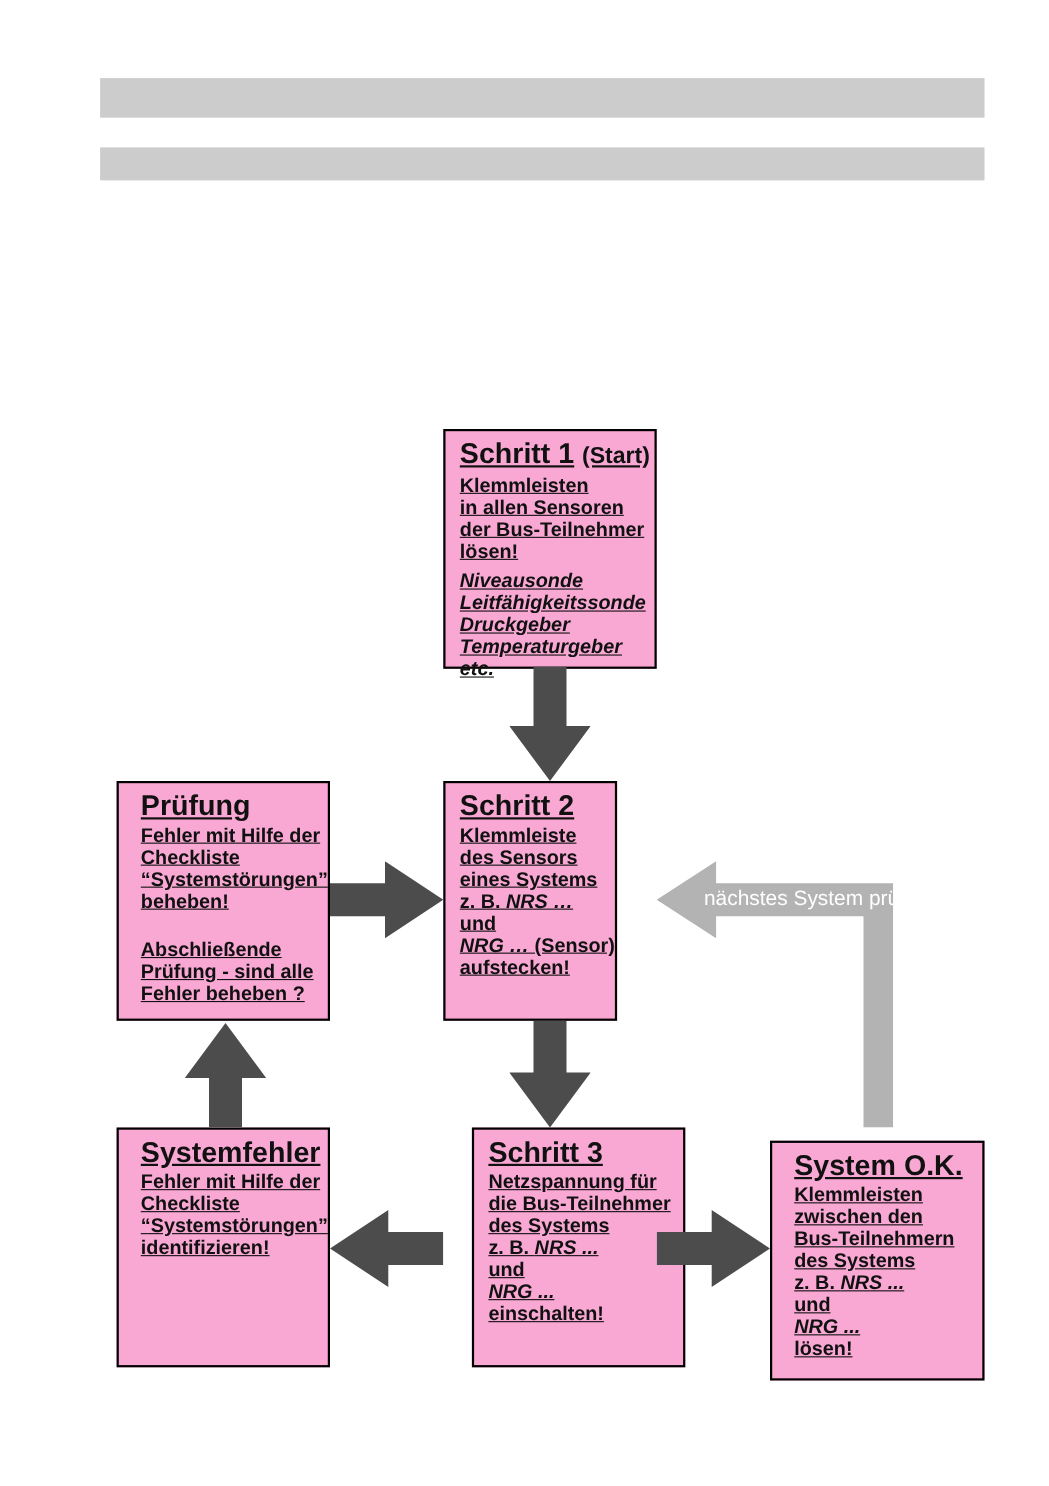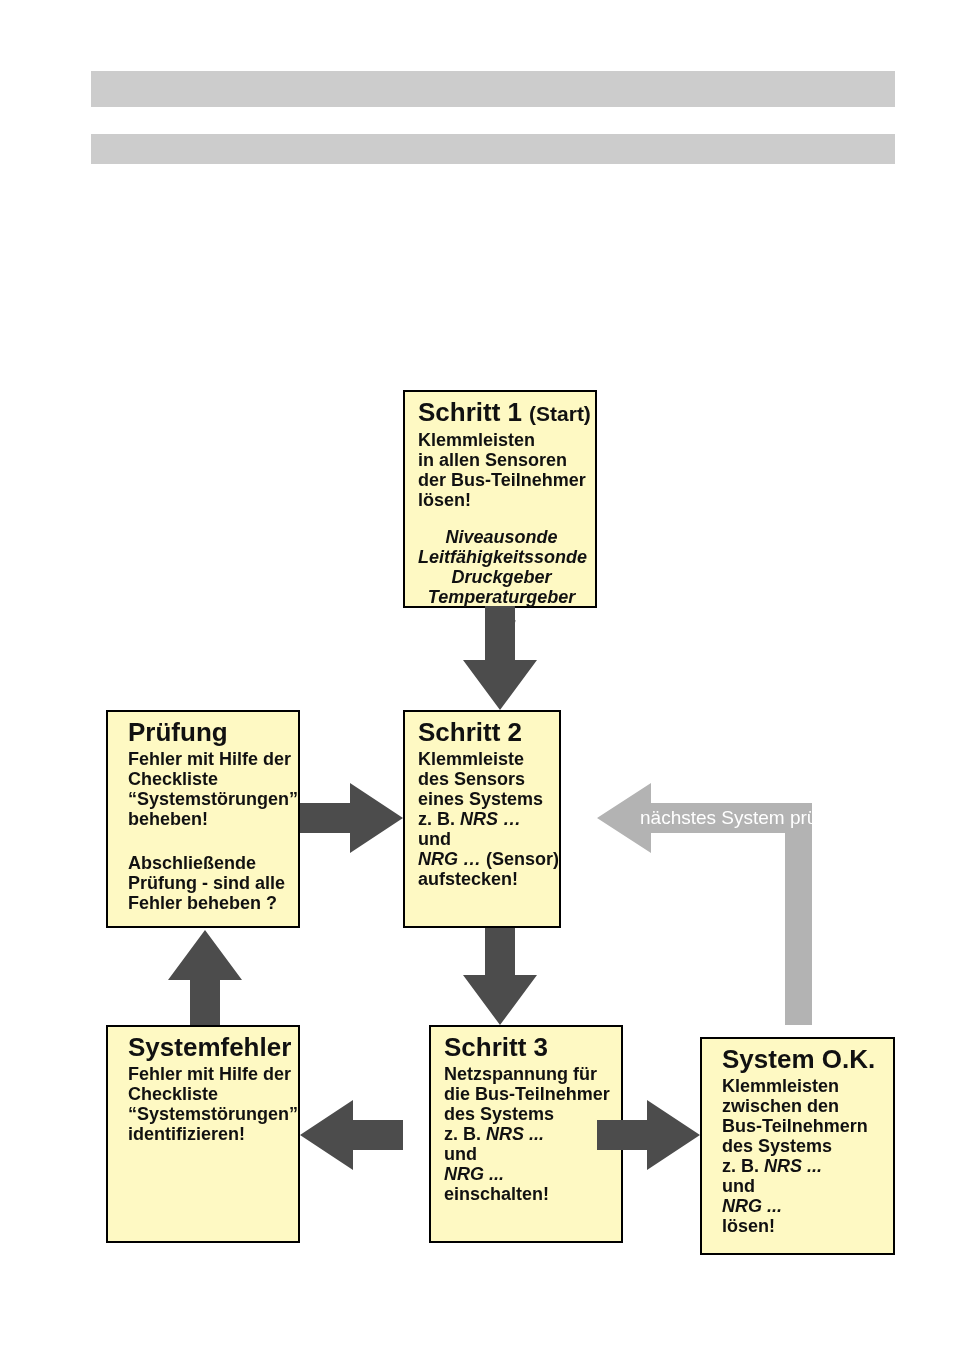--- a/index.html
+++ b/index.html
@@ -5,22 +5,22 @@
   html,body{margin:0;padding:0;background:#fff;}
   .page{
     position:relative;width:954px;height:1351px;background:#ffffff;
     font-family:"Liberation Sans","DejaVu Sans",sans-serif;overflow:hidden;
   }
   .hbar{position:absolute;left:91px;width:804px;background:#cccccc;}
   .hbar1{top:71px;height:36px;}
   .hbar2{top:134px;height:30px;}
 
   .box{
-    position:absolute;box-sizing:border-box;background:#fef9c3;
-    border:2px solid #000;color:#111;font-weight:bold;
+    position:absolute;box-sizing:border-box;background:#f9a8d4;
+    border:2px solid #000;color:#111;font-weight:bold;text-decoration:underline;
   }
   .box.col-c{padding:7px 10px 0 13px;}
   .box.col-s{padding:7px 14px 0 20px;}
   .box-title{font-size:26px;line-height:27px;font-weight:bold;letter-spacing:0;white-space:nowrap;}
   .title-suffix{font-size:21px;margin-left:7px;}
   .para{margin-top:3px;}
   .para.gap{margin-top:24px;}
   .line{font-size:18px;line-height:20px;white-space:nowrap;}
   .italic .line{font-style:italic;}
   .line .it{font-style:italic;}
@@ -49,21 +49,21 @@
   <div class="hbar hbar2"></div>
 
   <div class="box col-c b-schritt1">
     <div class="box-title"><span>Schritt 1</span><span class="title-suffix">(Start)</span></div>
     <div class="para">
       <div class="line">Klemmleisten</div>
       <div class="line">in allen Sensoren</div>
       <div class="line">der Bus-Teilnehmer</div>
       <div class="line">lösen!</div>
     </div>
-    <div class="para gap italic" style="margin-top:17px;text-align:center;">
+    <div class="para gap italic" style="margin-top:7px;">
       <div class="line">Niveausonde</div>
       <div class="line">Leitfähigkeitssonde</div>
       <div class="line">Druckgeber</div>
       <div class="line">Temperaturgeber</div>
       <div class="line">etc.</div>
     </div>
   </div>
 
   <div class="box col-s b-pruefung">
     <div class="box-title">Prüfung</div>

